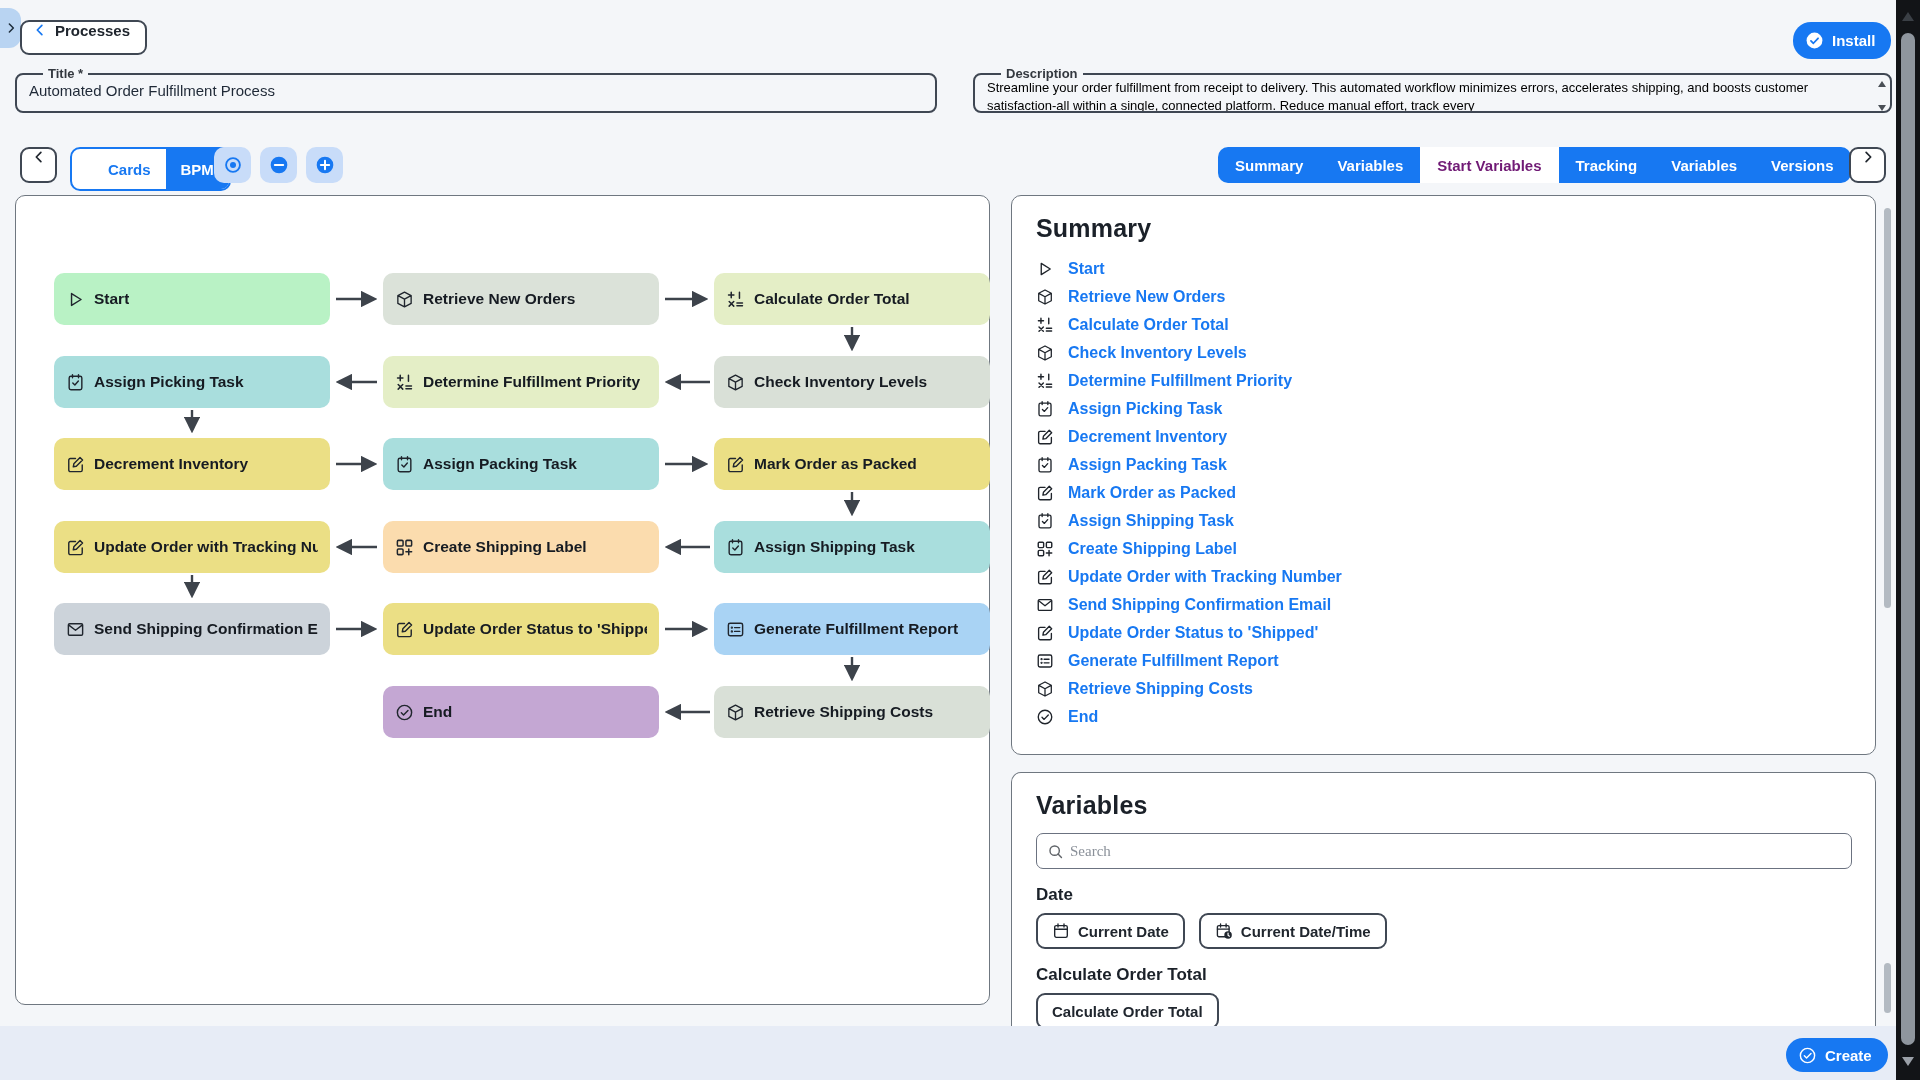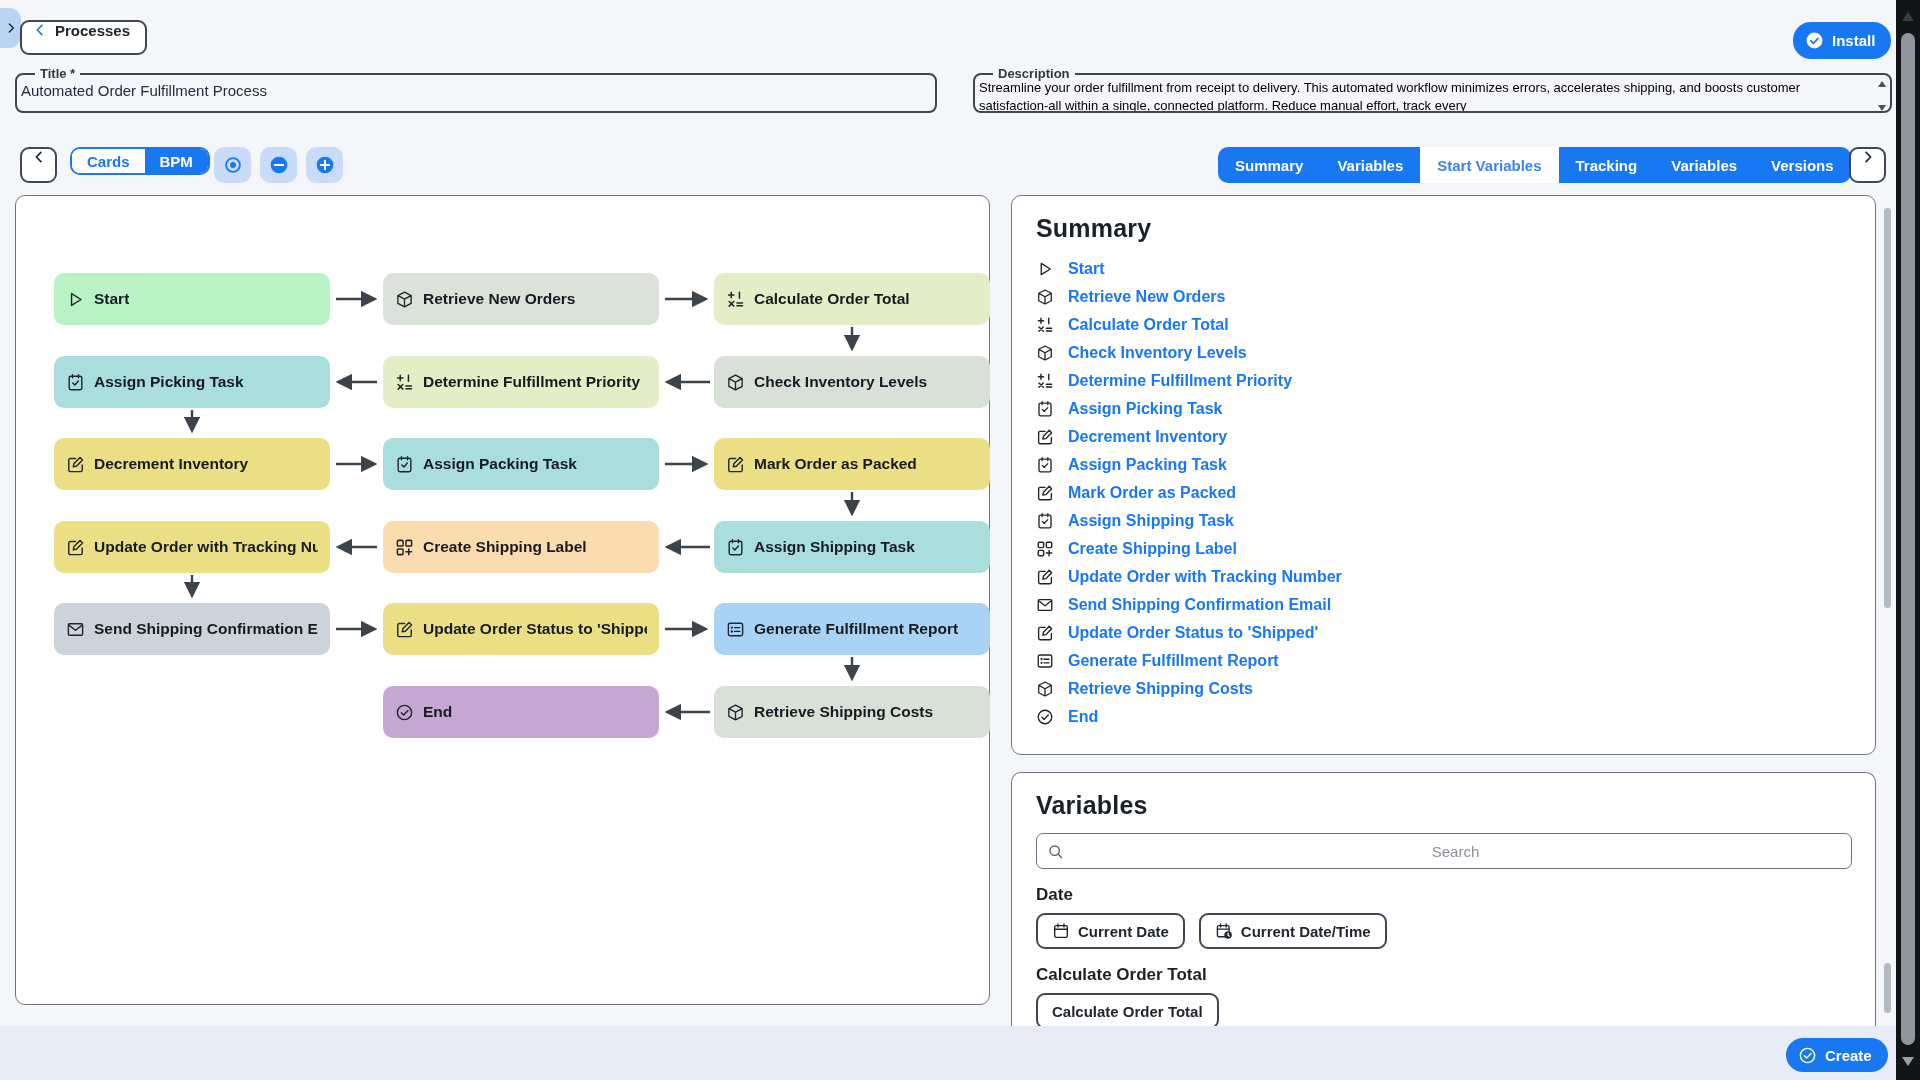--- a/index.html
+++ b/index.html
@@ -12,43 +12,43 @@
 
   
   .drawer-handle { left:0; top:8px; width:21px; height:40px; background:#b9d4f2; border-radius:0 12px 12px 0; display:flex; align-items:center; justify-content:center; color:#1c2b3a; }
   .btn-outline { background:#fff; border:2px solid #3f4753; border-radius:9px; display:flex; align-items:flex-start; gap:7px; font-weight:700; font-size:15px; color:#20262e; cursor:pointer; }
   .processes-btn { left:20px; top:20px; height:35px; padding:0 15px 0 10px; }
   .processes-btn .chev { color:#1778f2; }
   .btn-blue { background:#1778f2; color:#fff; border:none; border-radius:18px; display:flex; align-items:center; gap:8px; font-weight:700; font-size:15px; cursor:pointer; }
   .install-btn { left:1793px; top:22px; height:37px; padding:0 16px 0 12px; }
   .create-btn { left:1786px; top:1038px; height:34px; padding:0 16px 0 12px; }
 
-  fieldset.fld { position:absolute; border:2px solid #3f4753; border-radius:8px; background:transparent; padding:0 4px; }
+  fieldset.fld { position:absolute; border:2px solid #3f4753; border-radius:8px; background:transparent; padding:0 12px; }
   fieldset.fld legend { font-size:13px; font-weight:700; color:#33383f; padding:0 5px; margin-left:14px; }
   .fld-title { left:15px; top:66px; width:922px; height:47px; }
   .fld-title input { border:none; outline:none; background:transparent; width:100%; font-family:"Liberation Sans",sans-serif; font-size:15px; color:#1f2937; margin-top:1px; }
   .fld-desc { left:973px; top:66px; width:919px; height:47px; }
   .fld-desc .desc-text { font-size:13px; line-height:18px; color:#000000; height:32px; overflow:hidden; margin-top:-2px; width:880px; }
   .desc-scroll { position:absolute; right:2px; top:0px; width:12px; height:30px; display:flex; flex-direction:column; justify-content:space-between; align-items:center; }
   .tri-up { width:0; height:0; border-left:4px solid transparent; border-right:4px solid transparent; border-bottom:6px solid #4a4f56; }
   .tri-down { width:0; height:0; border-left:4px solid transparent; border-right:4px solid transparent; border-top:6px solid #4a4f56; }
 
   
   .nav-sq { width:37px; height:36px; justify-content:center; padding:0; color:#20262e; }
   .back-btn { left:20px; top:147px; }
   .next-btn { left:1849px; top:147px; }
-  .seg { left:70px; top:147px; height:28px; border:2px solid #1778f2; border-radius:10px; overflow:hidden; display:flex; background:#fff; }
+  .seg { left:70px; top:147px; height:44px; border:2px solid #1778f2; border-radius:10px; overflow:hidden; display:flex; background:#fff;padding-left:21px; }
   .seg .seg-opt { display:flex; align-items:center; padding:0 15px; font-size:15px; font-weight:700; cursor:pointer; }
   .seg .opt-cards { color:#1778f2; background:#fff; }
   .seg .opt-bpm { color:#fff; background:#1778f2; }
   .tool-ic { width:37px; height:36px; top:147px; background:#c8dcf9; border-radius:10px; display:flex; align-items:center; justify-content:center; cursor:pointer; color:#1778f2; }
 
   .tabs { left:1218px; top:147px; height:36px; background:#1778f2; border-radius:10px; display:flex; align-items:stretch; overflow:hidden; }
   .tab { display:flex; align-items:center; padding:0 17px; color:#fff; font-weight:700; font-size:15px; cursor:pointer; white-space:nowrap; }
-  .tab.sel { background:#fff; color:#3b82f6; }
+  .tab.sel { background:#fff; color:#701a75; }
 
   
   .flow-panel { left:15px; top:195px; width:975px; height:810px; background:#fff; border:1.5px solid #6f7780; border-radius:10px; }
   .node { position:absolute; width:276px; height:52px; border-radius:10px; display:flex; align-items:center; gap:9px; padding:0 12px; overflow:hidden; cursor:pointer; }
   .node .nlabel { font-size:15.5px; font-weight:700; color:#161b22; white-space:nowrap; overflow:hidden; }
   .node svg { flex:0 0 auto; color:#20262e; }
   .c1{left:38px;} .c2{left:367px;} .c3{left:698px;}
   .r1{top:77px;} .r2{top:160px;} .r3{top:242px;} .r4{top:325px;} .r5{top:407px;} .r6{top:490px;}
   .edges { position:absolute; left:0; top:0; pointer-events:none; }
 
@@ -56,21 +56,21 @@
   .panel { background:#fff; border:1.5px solid #6f7780; border-radius:10px; }
   .summary-panel { left:1011px; top:195px; width:865px; height:560px; padding:18px 24px; }
   .panel-h { font-size:25px; font-weight:800; color:#1b2129; letter-spacing:0.2px; }
   .sum-list { margin-top:12px; }
   .sum-item { display:flex; align-items:center; gap:14px; height:28px; cursor:pointer; }
   .sum-item svg { color:#1f242b; }
   .sum-item .slabel { color:#1778f2; font-weight:700; font-size:16px; }
 
   .vars-panel { left:1011px; top:772px; width:865px; height:254px; padding:18px 24px; overflow:hidden; border-bottom:none; border-radius:10px 10px 0 0; }
   .search-box { margin-top:13px; width:816px; height:36px; border:1.5px solid #6b7280; border-radius:7px; display:flex; align-items:center; padding:0 10px; gap:6px; background:#fff; color:#5f6368; }
-  .search-box input { border:none; outline:none; flex:1; font-family:Liberation Sans, sans-serif; font-size:15px; color:#ec4899; background:transparent;text-align:center; }
+  .search-box input { border:none; outline:none; flex:1; font-family:Liberation Serif, serif; font-size:15px; color:#ec4899; background:transparent; }
   .search-box input::placeholder { color:#8a9099; }
   .var-group-label { margin-top:16px; font-size:17px; font-weight:700; color:#1b2129; }
   .var-row { margin-top:8px; display:flex; gap:14px; }
   .var-pill { height:36px; border:2px solid #3f4753; border-radius:9px; background:#fff; display:flex; align-items:center; gap:8px; padding:0 14px; font-size:15px; font-weight:700; color:#20262e; cursor:pointer; }
 
   
   .panel-scroll { width:7px; background:#b3bac2; border-radius:4px; }
   .bottom-bar { left:0; top:1026px; width:1896px; height:54px; background:#e7ecf6; }
   .win-scroll { left:1896px; top:0; width:24px; height:1080px; background:#121417; }
   .win-thumb { position:absolute; left:5px; top:33px; width:14px; height:1012px; background:#8f969e; border-radius:7px; }

